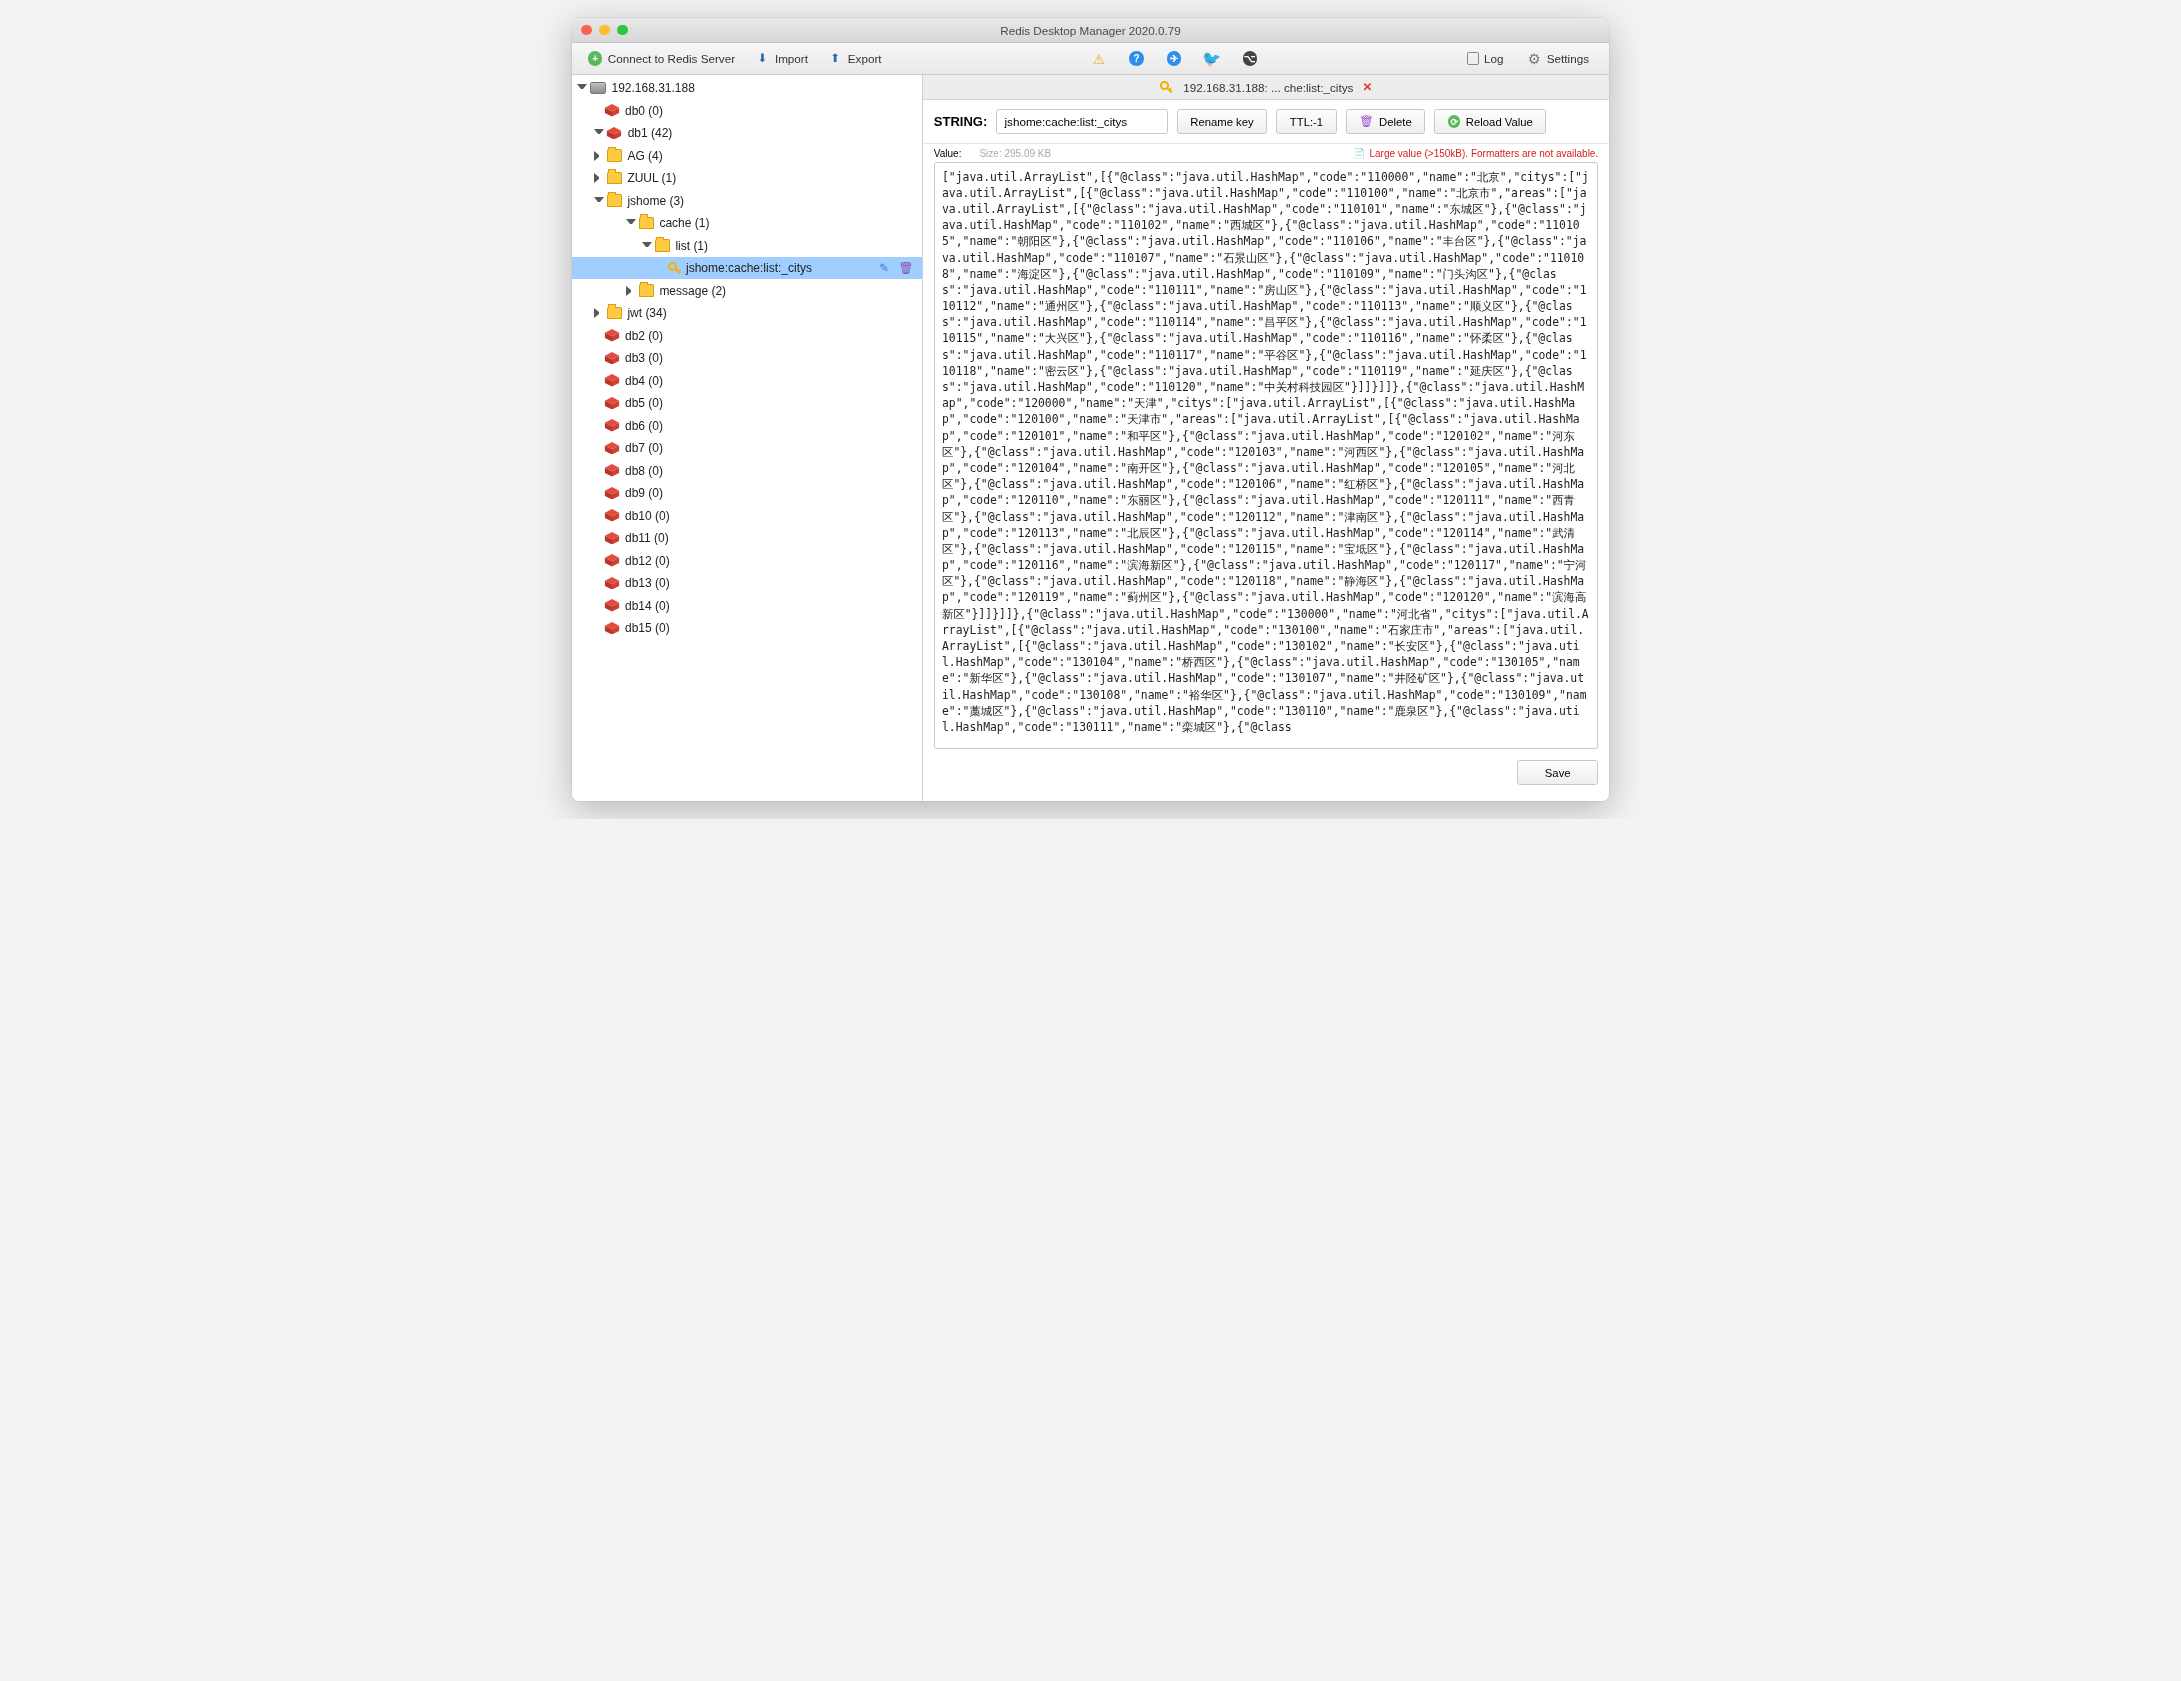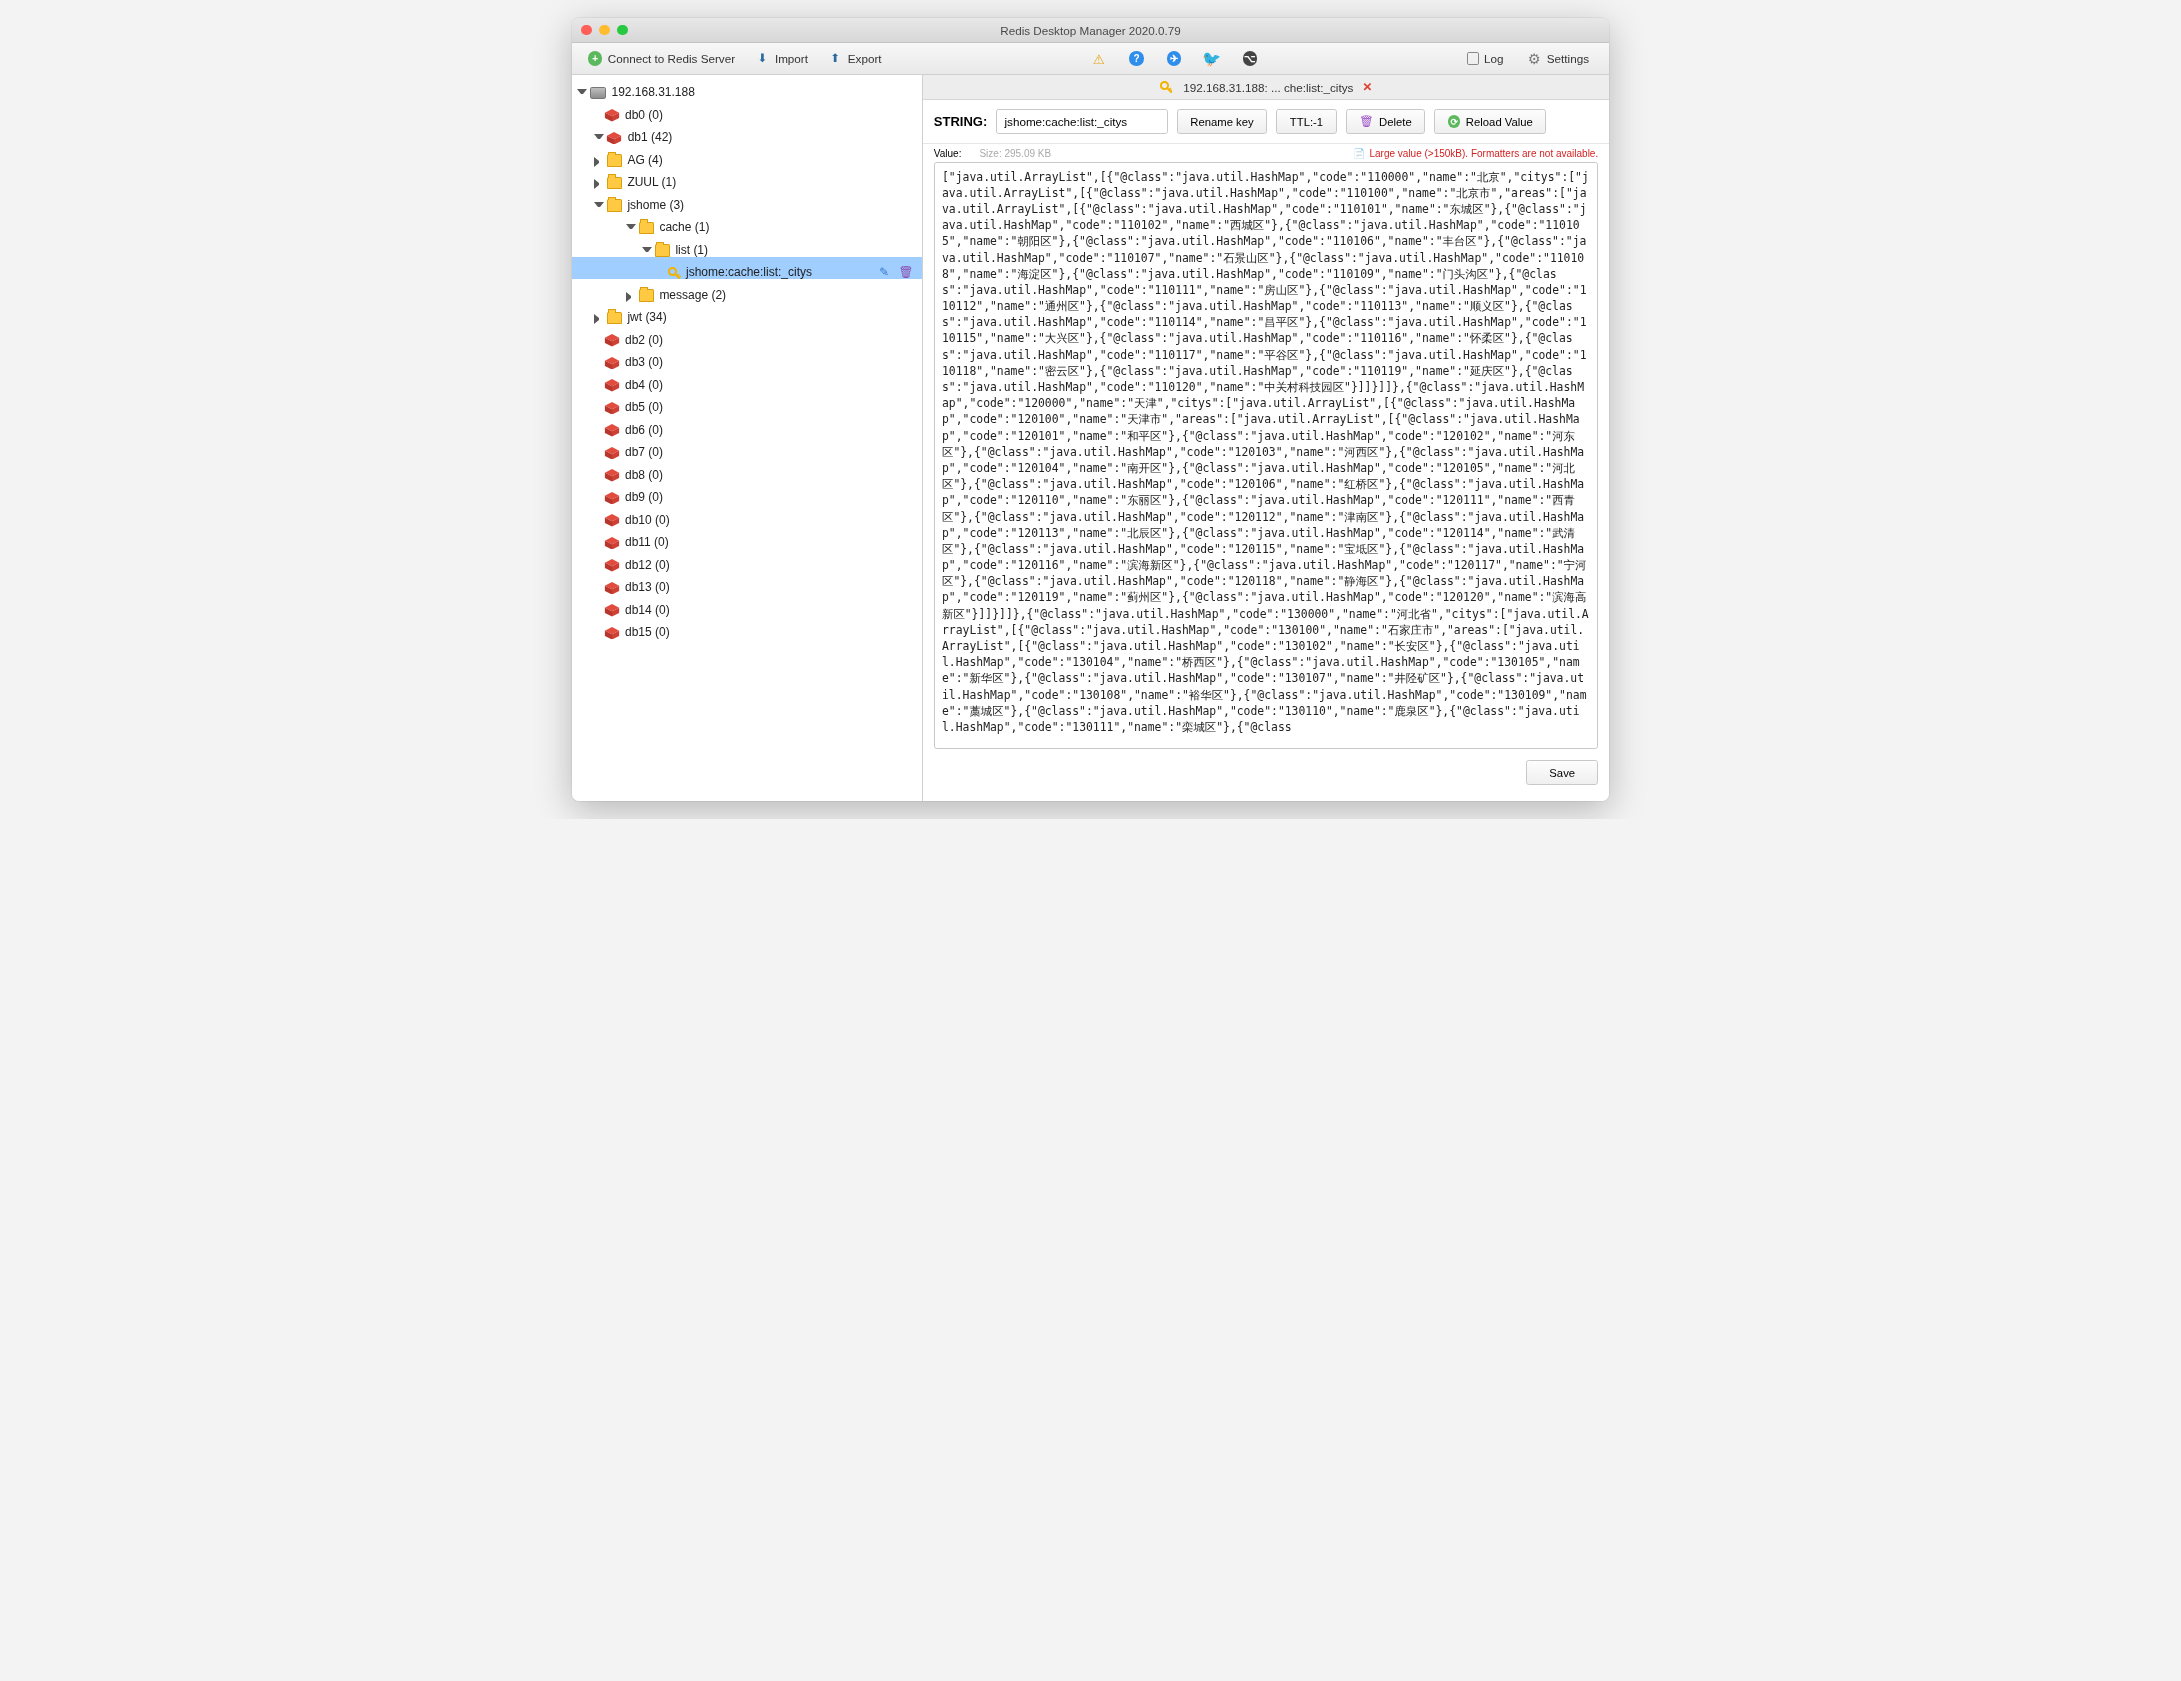--- a/index.html
+++ b/index.html
@@ -13,21 +13,21 @@
   .toolbar{height:32px;background:linear-gradient(#f7f7f7,#e9e9e9);border-bottom:0.9px solid #cfcfcf;display:flex;align-items:center;font-size:11.7px;color:#333}
   .tb-left{display:flex;align-items:center;gap:20px;padding-left:16px}
   .tb-btn{display:flex;align-items:center;gap:5.4px;cursor:pointer}
   .tb-center{flex:1;display:flex;justify-content:center;gap:23.4px;align-items:center}
   .tb-right{display:flex;align-items:center;gap:23.4px;padding-right:20px}
   .ico{width:14.4px;height:14.4px;display:inline-flex;align-items:center;justify-content:center}
   .circ{width:14.4px;height:14.4px;border-radius:50%;display:inline-flex;align-items:center;justify-content:center;color:#fff;font-size:10px;font-weight:bold}
   .body{flex:1;display:flex;min-height:0}
   .sidebar{width:351px;background:#fff;border-right:0.9px solid #cfcfcf;display:flex;flex-direction:column;font-size:12px;color:#222}
   .tree{flex:1;overflow:auto;padding-top:1.8px}
-  .row{height:22.5px;display:flex;align-items:flex-end;padding-left:5.4px;white-space:nowrap}
+  .row{height:22.5px;display:flex;align-items:center;padding-left:5.4px;white-space:nowrap}
   .row.sel{background:#9fceff}
   .caret{width:10px;height:10px;margin-right:2.7px;display:inline-block}
   .caret.r{border-left:5.4px solid #595959;border-top:4.5px solid transparent;border-bottom:4.5px solid transparent}
   .caret.d{border-top:5.4px solid #595959;border-left:4.5px solid transparent;border-right:4.5px solid transparent;margin-top:2.7px}
   .srv{width:16px;height:12.6px;background:linear-gradient(#bfbfbf,#8d8d8d);border-radius:1.8px;margin-right:5.4px;border:0.9px solid #777}
   .db{width:16px;height:12.6px;margin-right:5.4px;display:inline-flex;align-items:center;justify-content:center}
   .db svg{width:16px;height:12.6px}
   .fld{width:15.3px;height:12.6px;background:#ffca42;border-radius:1.8px 1.8px 0.9px 0.9px;margin-right:5.4px;position:relative;border:0.9px solid #d99f0e}
   .fld:before{content:"";position:absolute;top:-3.6px;left:0;width:6.3px;height:2.7px;background:#ffca42;border:0.9px solid #d99f0e;border-bottom:none;border-radius:0.9px 0.9px 0 0}
   .key{width:12.6px;height:12.6px;margin-right:5.4px;color:#f3b300;display:inline-flex}
@@ -353,20 +353,20 @@
         <span class="sz">Size: 295.09 KB</span>
         <span class="warn">
           <span style="color:#2e7bd6">📄</span>
           <span>Large value (&gt;150kB). Formatters are not available.</span>
         </span>
       </div>
 
       <div class="valuearea">["java.util.ArrayList",[{"@class":"java.util.HashMap","code":"110000","name":"北京","citys":["java.util.ArrayList",[{"@class":"java.util.HashMap","code":"110100","name":"北京市","areas":["java.util.ArrayList",[{"@class":"java.util.HashMap","code":"110101","name":"东城区"},{"@class":"java.util.HashMap","code":"110102","name":"西城区"},{"@class":"java.util.HashMap","code":"110105","name":"朝阳区"},{"@class":"java.util.HashMap","code":"110106","name":"丰台区"},{"@class":"java.util.HashMap","code":"110107","name":"石景山区"},{"@class":"java.util.HashMap","code":"110108","name":"海淀区"},{"@class":"java.util.HashMap","code":"110109","name":"门头沟区"},{"@class":"java.util.HashMap","code":"110111","name":"房山区"},{"@class":"java.util.HashMap","code":"110112","name":"通州区"},{"@class":"java.util.HashMap","code":"110113","name":"顺义区"},{"@class":"java.util.HashMap","code":"110114","name":"昌平区"},{"@class":"java.util.HashMap","code":"110115","name":"大兴区"},{"@class":"java.util.HashMap","code":"110116","name":"怀柔区"},{"@class":"java.util.HashMap","code":"110117","name":"平谷区"},{"@class":"java.util.HashMap","code":"110118","name":"密云区"},{"@class":"java.util.HashMap","code":"110119","name":"延庆区"},{"@class":"java.util.HashMap","code":"110120","name":"中关村科技园区"}]]}]]},{"@class":"java.util.HashMap","code":"120000","name":"天津","citys":["java.util.ArrayList",[{"@class":"java.util.HashMap","code":"120100","name":"天津市","areas":["java.util.ArrayList",[{"@class":"java.util.HashMap","code":"120101","name":"和平区"},{"@class":"java.util.HashMap","code":"120102","name":"河东区"},{"@class":"java.util.HashMap","code":"120103","name":"河西区"},{"@class":"java.util.HashMap","code":"120104","name":"南开区"},{"@class":"java.util.HashMap","code":"120105","name":"河北区"},{"@class":"java.util.HashMap","code":"120106","name":"红桥区"},{"@class":"java.util.HashMap","code":"120110","name":"东丽区"},{"@class":"java.util.HashMap","code":"120111","name":"西青区"},{"@class":"java.util.HashMap","code":"120112","name":"津南区"},{"@class":"java.util.HashMap","code":"120113","name":"北辰区"},{"@class":"java.util.HashMap","code":"120114","name":"武清区"},{"@class":"java.util.HashMap","code":"120115","name":"宝坻区"},{"@class":"java.util.HashMap","code":"120116","name":"滨海新区"},{"@class":"java.util.HashMap","code":"120117","name":"宁河区"},{"@class":"java.util.HashMap","code":"120118","name":"静海区"},{"@class":"java.util.HashMap","code":"120119","name":"蓟州区"},{"@class":"java.util.HashMap","code":"120120","name":"滨海高新区"}]]}]]},{"@class":"java.util.HashMap","code":"130000","name":"河北省","citys":["java.util.ArrayList",[{"@class":"java.util.HashMap","code":"130100","name":"石家庄市","areas":["java.util.ArrayList",[{"@class":"java.util.HashMap","code":"130102","name":"长安区"},{"@class":"java.util.HashMap","code":"130104","name":"桥西区"},{"@class":"java.util.HashMap","code":"130105","name":"新华区"},{"@class":"java.util.HashMap","code":"130107","name":"井陉矿区"},{"@class":"java.util.HashMap","code":"130108","name":"裕华区"},{"@class":"java.util.HashMap","code":"130109","name":"藁城区"},{"@class":"java.util.HashMap","code":"130110","name":"鹿泉区"},{"@class":"java.util.HashMap","code":"130111","name":"栾城区"},{"@class</div>
 
       <div class="savebar">
-        <button class="btn" style="width:72px;justify-content:center">
+        <button class="btn" style="width:81px;justify-content:center">
             <span>Save</span>
           </button>
       </div>
     </div>
   </div>
 </div>
 
 
 </body></html>

